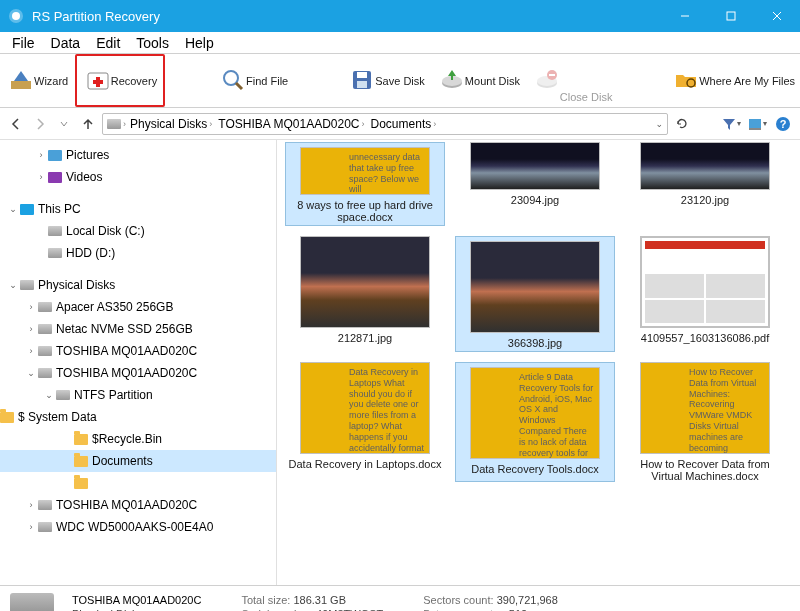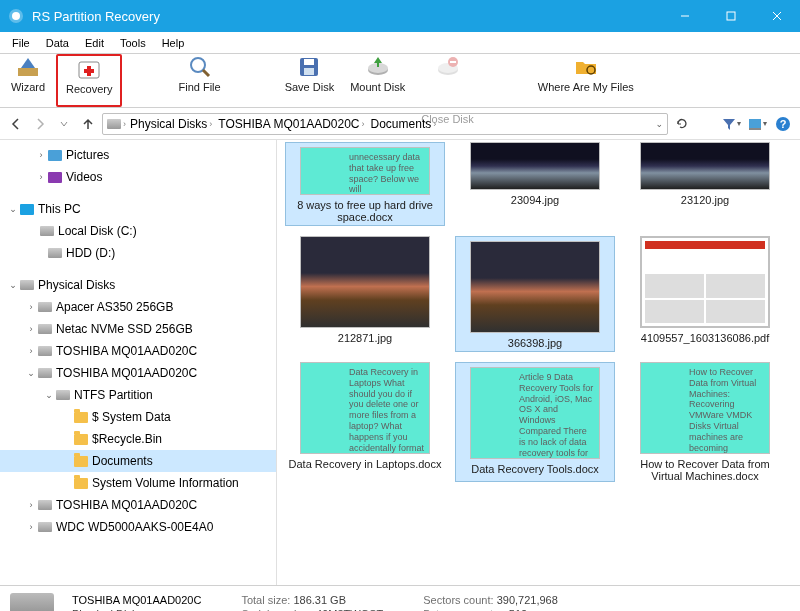--- a/index.html
+++ b/index.html
@@ -7,26 +7,26 @@
 
 
 .titlebar { background: #1ba1e2; height: 32px; display: flex; align-items: center; color: #fff; }
 .titlebar .app-icon { margin: 0 8px; width: 16px; height: 16px; }
 .titlebar .title { flex: 1; font-size: 13px; }
 .titlebar .winbtns { display: flex; }
 .titlebar .winbtn { width: 46px; height: 32px; display: flex; align-items: center; justify-content: center; cursor: pointer; }
 .titlebar .winbtn svg { stroke: #fff; fill: none; }
 
 
-.menubar { height: 22px; border-bottom: 1px solid #d0d0d0; display: flex; align-items: center; font-size: 11px; padding-left: 4px;}
+.menubar { height: 22px; border-bottom: 1px solid #d0d0d0; display: flex; align-items: center; font-size: 14px; padding-left: 4px;}
 .menubar div { padding: 0 8px; cursor: pointer; }
 
 
 .toolbar { height: 54px; border-bottom: 1px solid #d0d0d0; display: flex; align-items: center; }
-.tool { display: flex; flex-direction: column; align-items: center; justify-content: flex-start; padding: 0 8px; height: 100%; cursor: pointer; min-width: 56px; }
+.tool { display: flex; flex-direction: row; align-items: center; justify-content: flex-start; padding: 0 8px; height: 100%; cursor: pointer; min-width: 56px; }
 .tool .ticon { width: 26px; height: 26px; margin-bottom: 1px; display:flex; align-items:center; justify-content:center;}
 .tool .tlabel { font-size: 11px; color: #202020; white-space: nowrap; }
 .tool.disabled .tlabel { color: #9c9c9c; margin-top: 32px; }
 .tool.sel { border: 2px solid #e02020; border-radius: 2px; }
 
 
 .addrbar { height: 32px; border-bottom: 1px solid #e0e0e0; display:flex; align-items:center; padding: 0 6px; gap:4px; }
 .nav-ic { width:20px; height:22px; display:flex; align-items:center; justify-content:center; cursor:pointer; color:#505050;}
 .addr-box { flex:1; height:22px; border:1px solid #c0c0c0; border-radius:2px; display:flex; align-items:center; padding:0 4px; font-size:12px; gap:2px;}
 .addr-box .crumb { display:flex; align-items:center; gap:2px; cursor:pointer; padding:0 2px;}
@@ -38,21 +38,21 @@
 .main { display:flex; height: 445px; }
 .tree { width: 277px; border-right:1px solid #e0e0e0; overflow:hidden; padding-top:4px; font-size:12px;}
 .tree-row { display:flex; align-items:center; height:22px; cursor:pointer; padding-right:4px; white-space:nowrap;}
 .tree-row.sel { background:#cce8ff; }
 .tw { width:14px; height:14px; display:inline-flex; align-items:center; justify-content:center; font-size:9px; color:#606060;}
 .tic { width:16px; height:16px; margin-right:4px; display:inline-flex; align-items:center; justify-content:center;}
 .files { flex:1; overflow:hidden; background:#fff; padding:0 0 0 8px; position:relative;}
 .fgrid { display:grid; grid-template-columns: repeat(3, 160px); gap: 10px 10px; padding-top:2px;}
 .fitem { width:160px; display:flex; flex-direction:column; align-items:center; }
 .thumb { width:130px; height:92px; border:1px solid #c0c0c0; background:#f0f0f0; display:flex; align-items:center; justify-content:center; overflow:hidden; font-size:9px; color:#606060; padding:4px; text-align:left;}
-.thumb.doc { background:#5eead4; align-items:flex-start; line-height:1.2;padding-left:48px;}
+.thumb.doc { background:#eab308; align-items:flex-start; line-height:1.2;padding-left:48px;}
 .fname { font-size:11px; text-align:center; margin-top:4px; color:#202020; max-width:156px;}
 .fitem.sel-bg { background:#cce8ff; padding:4px 0 2px 0; border:1px solid #92c0e0;}
 .halfrow .thumb { height:48px;}
 
 
 .status { height:42px; border-top:1px solid #d0d0d0; display:flex; align-items:center; padding:0 10px; font-size:11px; color:#404040;}
 .status .disk-ic { width:44px; height:28px; background: linear-gradient(#bbb,#888); border-radius:3px; margin-right:18px;}
 .status .col { display:flex; flex-direction:column; gap:2px; margin-right:40px;}
 .status .lbl { color:#707070; }
 .sv-photo { background: linear-gradient(#2a2a3a 40%, #c07050 55%, #604020 70%, #303030);}
@@ -260,21 +260,21 @@
         <span class="tw">›</span>
         <span class="tic i-vid"></span>
         <span>Videos</span>
       </div>
     <div style="height:10px"></div>
     <div class="tree-row" style="padding-left:6px">
         <span class="tw">⌄</span>
         <span class="tic i-mon"></span>
         <span>This PC</span>
       </div>
-    <div class="tree-row" style="padding-left:26px">
+    <div class="tree-row" style="padding-left:34px">
         <span class="tw"></span>
         <span class="tic i-disk"></span>
         <span>Local Disk (C:)</span>
       </div>
     <div class="tree-row" style="padding-left:34px">
         <span class="tw"></span>
         <span class="tic i-disk"></span>
         <span>HDD (D:)</span>
       </div>
     <div style="height:10px"></div>
@@ -301,35 +301,34 @@
     <div class="tree-row" style="padding-left:24px">
         <span class="tw">⌄</span>
         <span class="tic i-disk"></span>
         <span>TOSHIBA MQ01AAD020C</span>
       </div>
     <div class="tree-row" style="padding-left:42px">
         <span class="tw">⌄</span>
         <span class="tic i-disk"></span>
         <span>NTFS Partition</span>
       </div>
-    <div class="tree-row" style="padding-left:74px">
+    <div class="tree-row" style="">
         <span class="tic i-folder"></span>
         <span>$ System Data</span>
       </div>
     <div class="tree-row" style="padding-left:74px">
         <span class="tic i-folder"></span>
         <span>$Recycle.Bin</span>
       </div>
     <div class="tree-row sel" style="padding-left:74px">
         <span class="tic i-folder"></span>
         <span>Documents</span>
       </div>
     <div class="tree-row" style="padding-left:74px">
         <span class="tic i-folder"></span>
-        <span>System Volume Information</span>
       </div>
     <div class="tree-row" style="padding-left:24px">
         <span class="tw">›</span>
         <span class="tic i-disk"></span>
         <span>TOSHIBA MQ01AAD020C</span>
       </div>
     <div class="tree-row" style="padding-left:24px">
         <span class="tw">›</span>
         <span class="tic i-disk"></span>
         <span>WDC WD5000AAKS-00E4A0</span>

